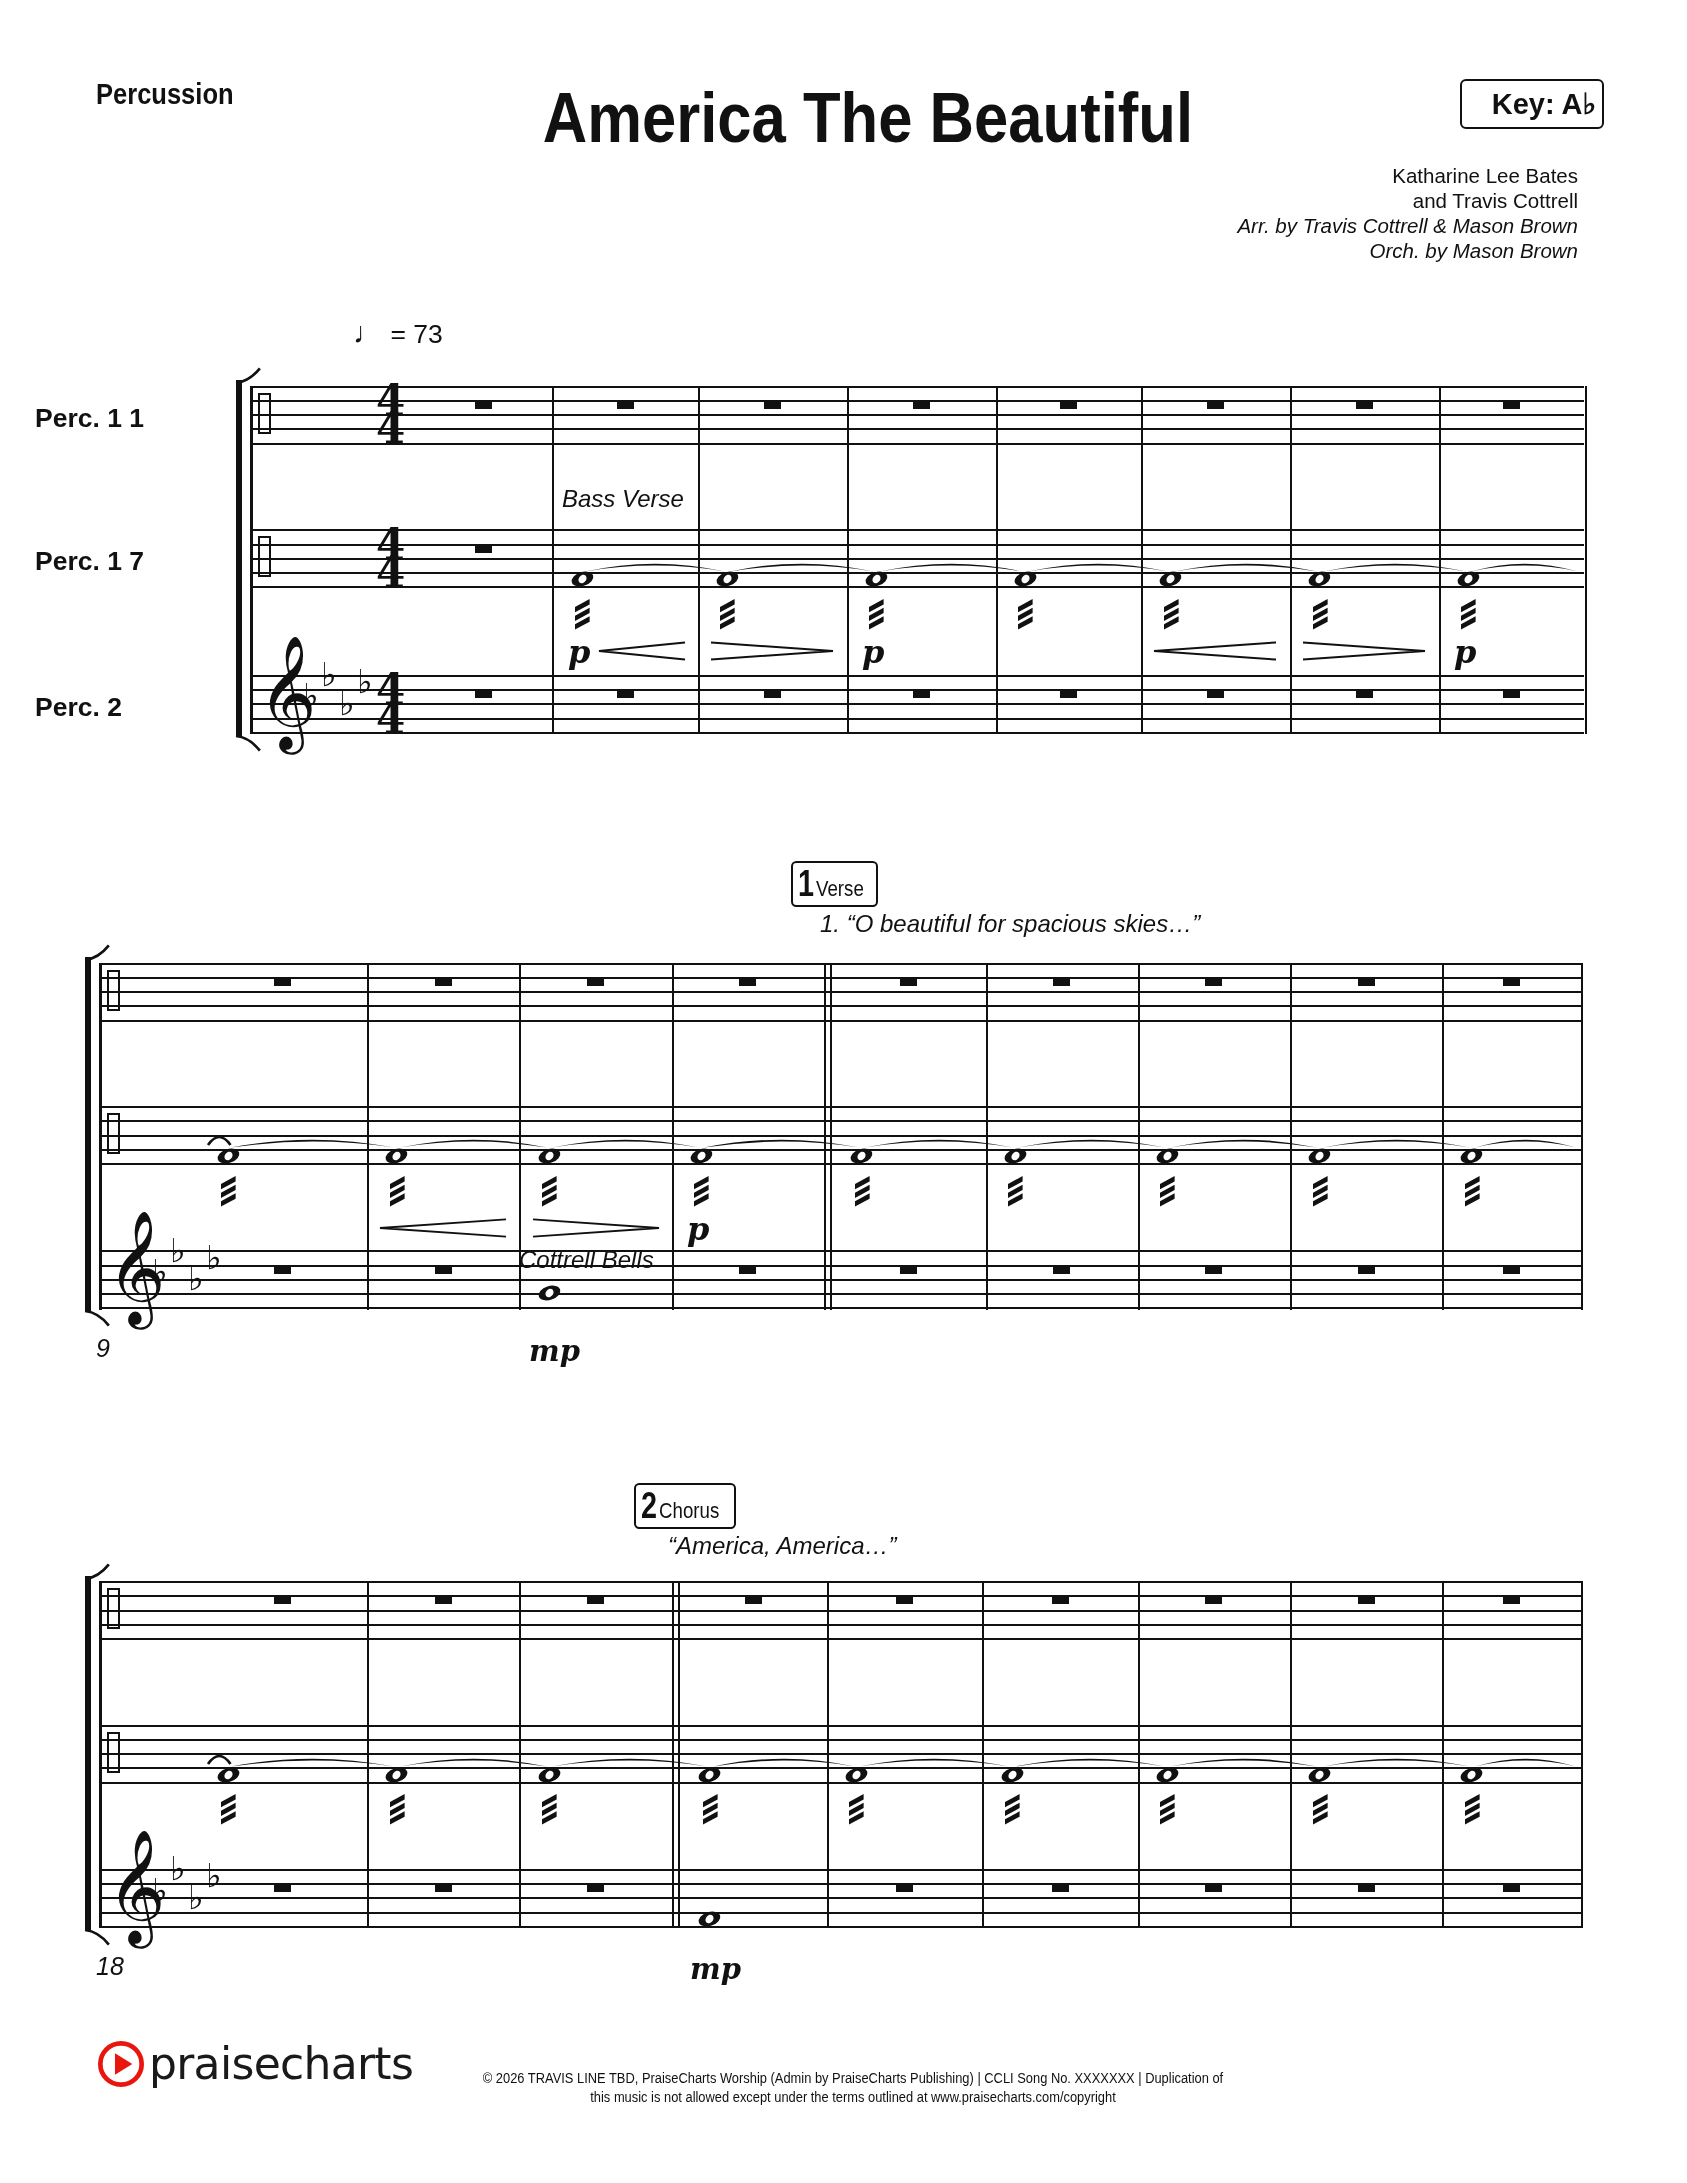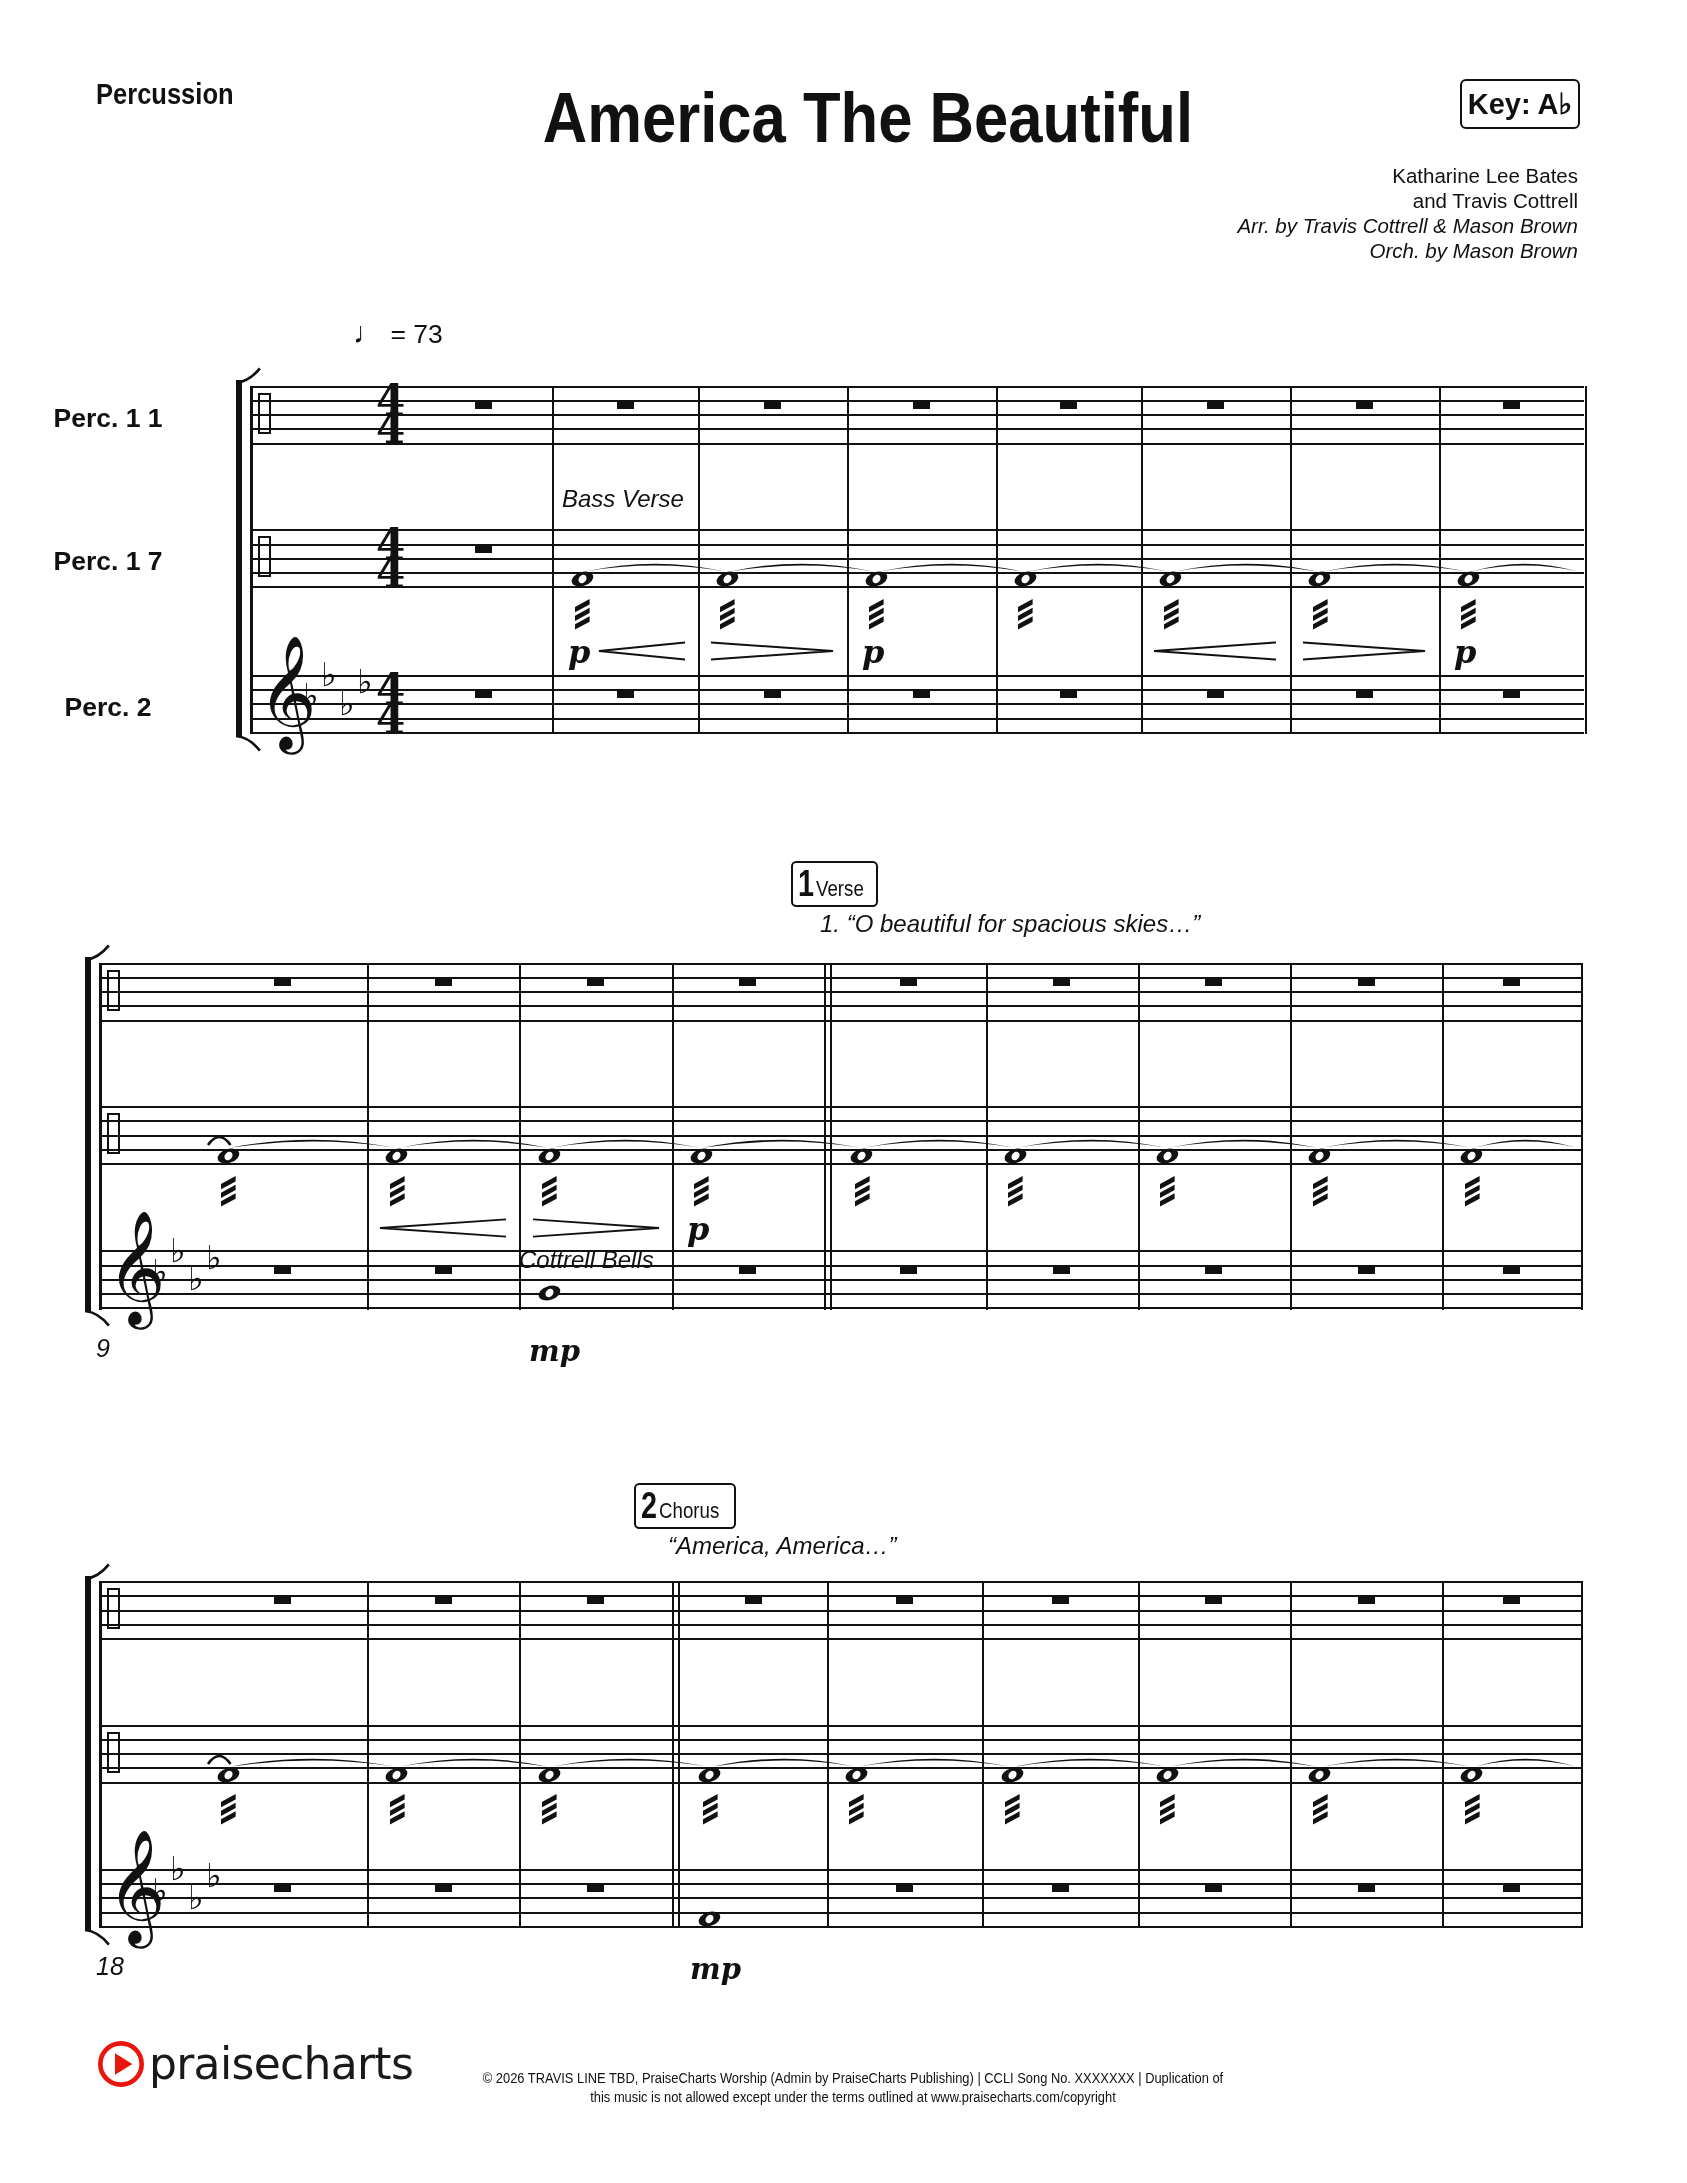--- a/index.html
+++ b/index.html
@@ -1,26 +1,26 @@
 <!DOCTYPE html>
 <html style="font-size:10.6px"><head>
 <meta charset="utf-8">
 <style>
   html,body{margin:0;padding:0;background:#fff;}
   body{width:1687px;height:2183px;position:relative;overflow:hidden;font-family:"Liberation Sans",sans-serif;color:#111;}
   .abs{position:absolute;}
   .part-name{position:absolute;left:96px;top:78px;font-size:29px;font-weight:bold;transform:scaleX(0.88);transform-origin:left top;}
   .title-wrap{position:absolute;left:503px;top:78px;width:662px;text-align:center;}
   .subtitle{position:absolute;left:503px;width:662px;text-align:center;font-style:italic;font-size:18px;line-height:24px;top:163px;}
-  .key-box{position:absolute;left:1460px;top:79px;width:116px;height:46px;border:2px solid #111;border-radius:6px;font-weight:bold;font-size:29px;line-height:46px;text-align:center;}
+  .key-box{position:absolute;left:1460px;top:79px;width:116px;height:46px;border:2px solid #111;border-radius:6px;font-weight:bold;font-size:29px;line-height:46px;text-align:center;padding-left:24px;}
   .credits{position:absolute;right:109px;top:163px;text-align:right;font-size:20.5px;line-height:25px;}
   .credits .b{font-weight:normal;}
   .credits .i{font-style:italic;}
   .tempo{position:absolute;font-size:26.5px;}
-  .inst-label{position:absolute;font-size:26.5px;font-weight:bold;text-align:center;width:146px;}
+  .inst-label{position:absolute;font-size:26.5px;font-weight:bold;text-align:left;width:146px;}
   .staff-line{position:absolute;height:2px;background:#111;}
   .barline{position:absolute;width:2px;background:#111;}
   .sysline{position:absolute;width:2.6px;background:#111;}
   .bracket{position:absolute;width:6px;background:#111;}
   .rest{position:absolute;width:17px;height:8.6px;background:#111;}
   .perc-clef{position:absolute;width:8.6px;border:2.6px solid #111;}
   .tsig{position:absolute;font-family:"DejaVu Serif",serif;font-weight:bold;font-size:42px;line-height:28px;}
   .dyn{position:absolute;font-family:"DejaVu Serif",serif;font-style:italic;font-weight:bold;font-size:32px;}
   .text-i{position:absolute;font-style:italic;font-size:24px;}
   .reh{position:absolute;border:2px solid #111;border-radius:5.3px;height:42px;line-height:42px;padding:0 4px 0 2.6px;white-space:nowrap;}

